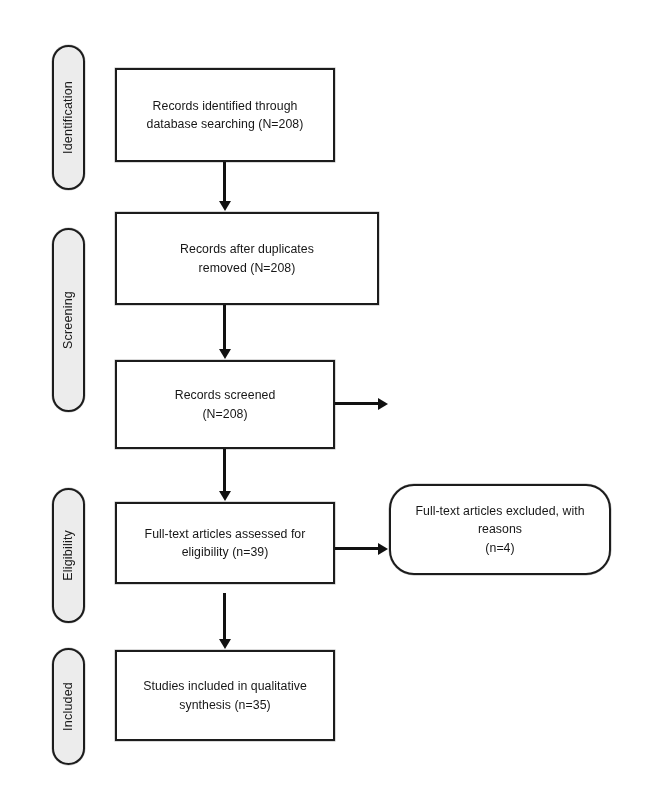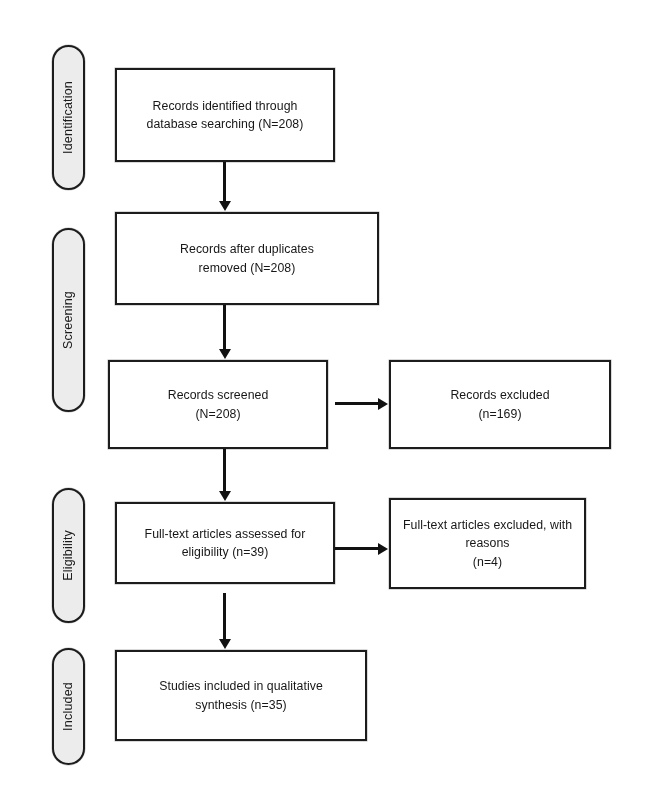--- a/index.html
+++ b/index.html
@@ -121,41 +121,37 @@
   <div class="flow-box" style="left:115px; top:68px; width:220px; height:94px;">
     <span class="box-text">Records identified through
 database searching (N=208)</span>
   </div>
 
   <div class="flow-box" style="left:115px; top:212px; width:264px; height:93px;">
     <span class="box-text">Records after duplicates
 removed (N=208)</span>
   </div>
 
-  <div class="flow-box" style="left:108px; top:360px; width:220px; height:89px;">
+  <div class="flow-box" style="left:115px; top:360px; width:220px; height:89px;">
     <span class="box-text">Records screened
 (N=208)</span>
   </div>
 
   <div class="flow-box" style="left:115px; top:502px; width:220px; height:82px;">
     <span class="box-text">Full-text articles assessed for
 eligibility (n=39)</span>
   </div>
 
-  <div class="flow-box" style="left:115px; top:650px; width:252px; height:91px;">
+  <div class="flow-box" style="left:115px; top:650px; width:220px; height:91px;">
     <span class="box-text">Studies included in qualitative
 synthesis (n=35)</span>
   </div>
 
-  <div class="flow-box" style="left:389px; top:360px; width:222px; height:89px;">
-    <span class="box-text">Records excluded
-(n=169)</span>
-  </div>
 
-  <div class="flow-box" style="left:389px; top:498px; width:197px; height:91px;">
+  <div class="flow-box" style="left:389px; top:484px; width:222px; height:91px;border-radius:25px;">
     <span class="box-text">Full-text articles excluded, with
 reasons
 (n=4)</span>
   </div>
 
   <div class="arrow-v" style="left:223px; top:162px; height:40px;"></div>
 
   <div class="arrow-v" style="left:223px; top:305px; height:45px;"></div>
 
   <div class="arrow-v" style="left:223px; top:449px; height:43px;"></div>

